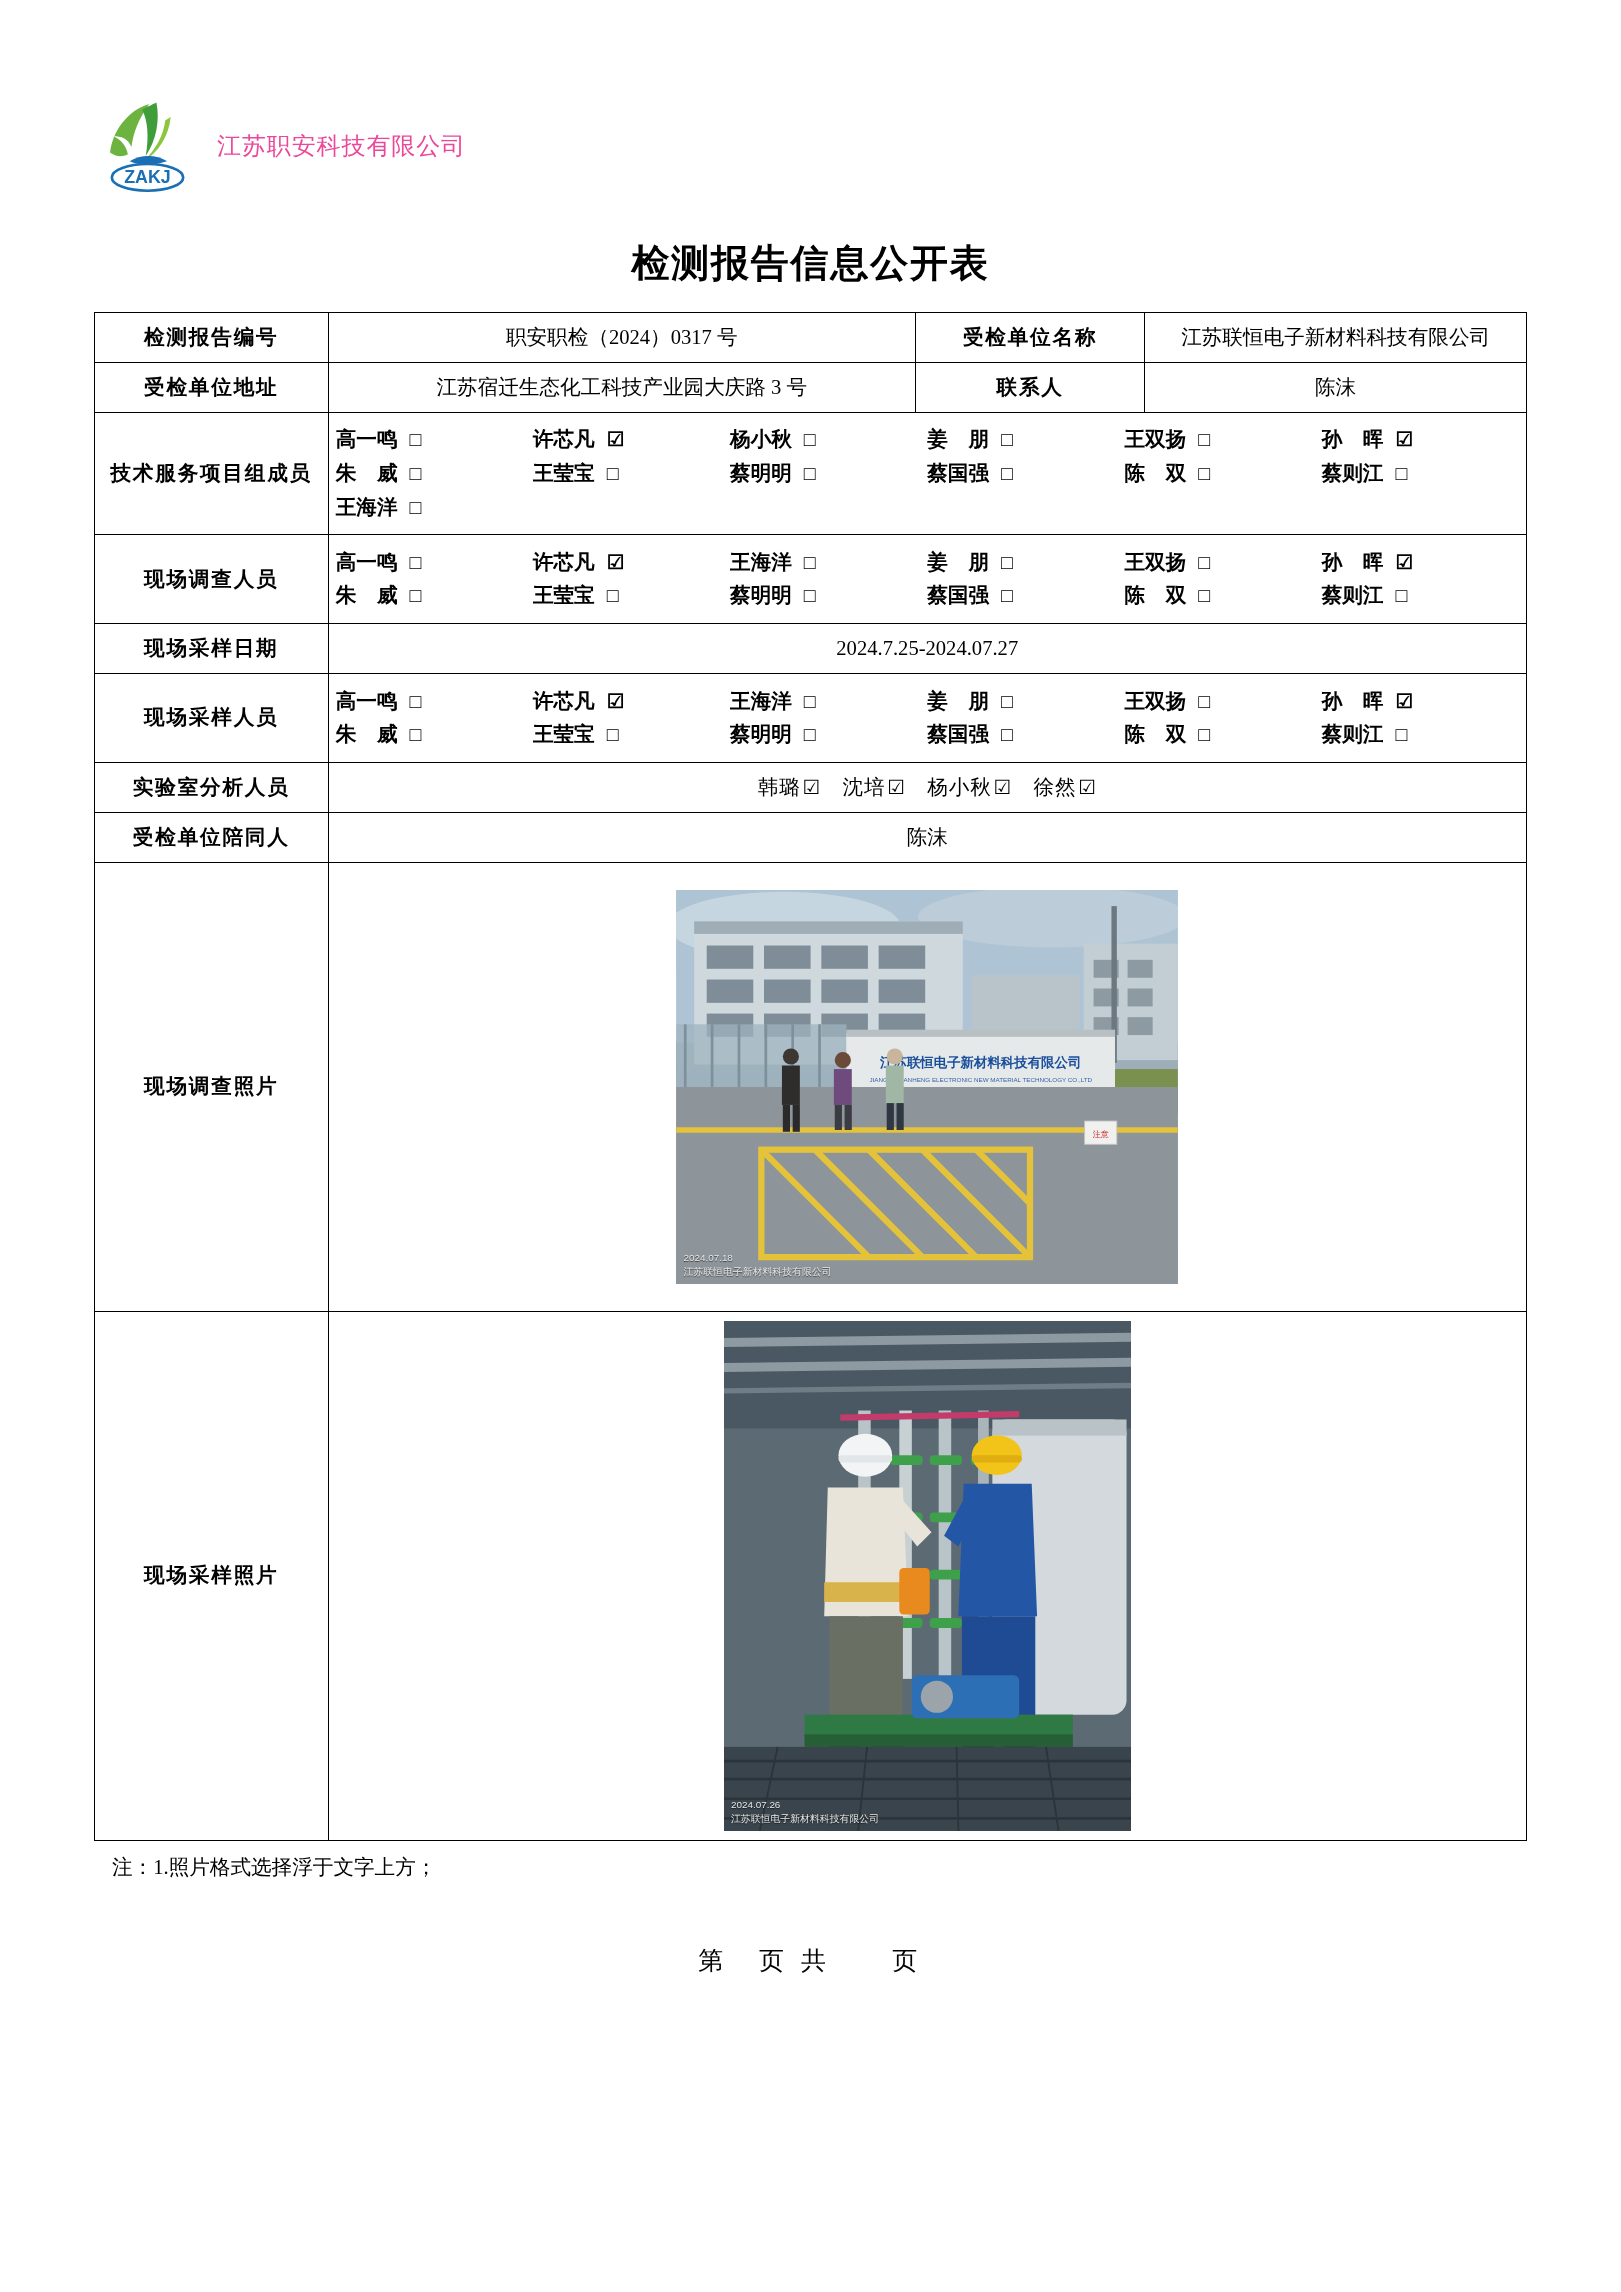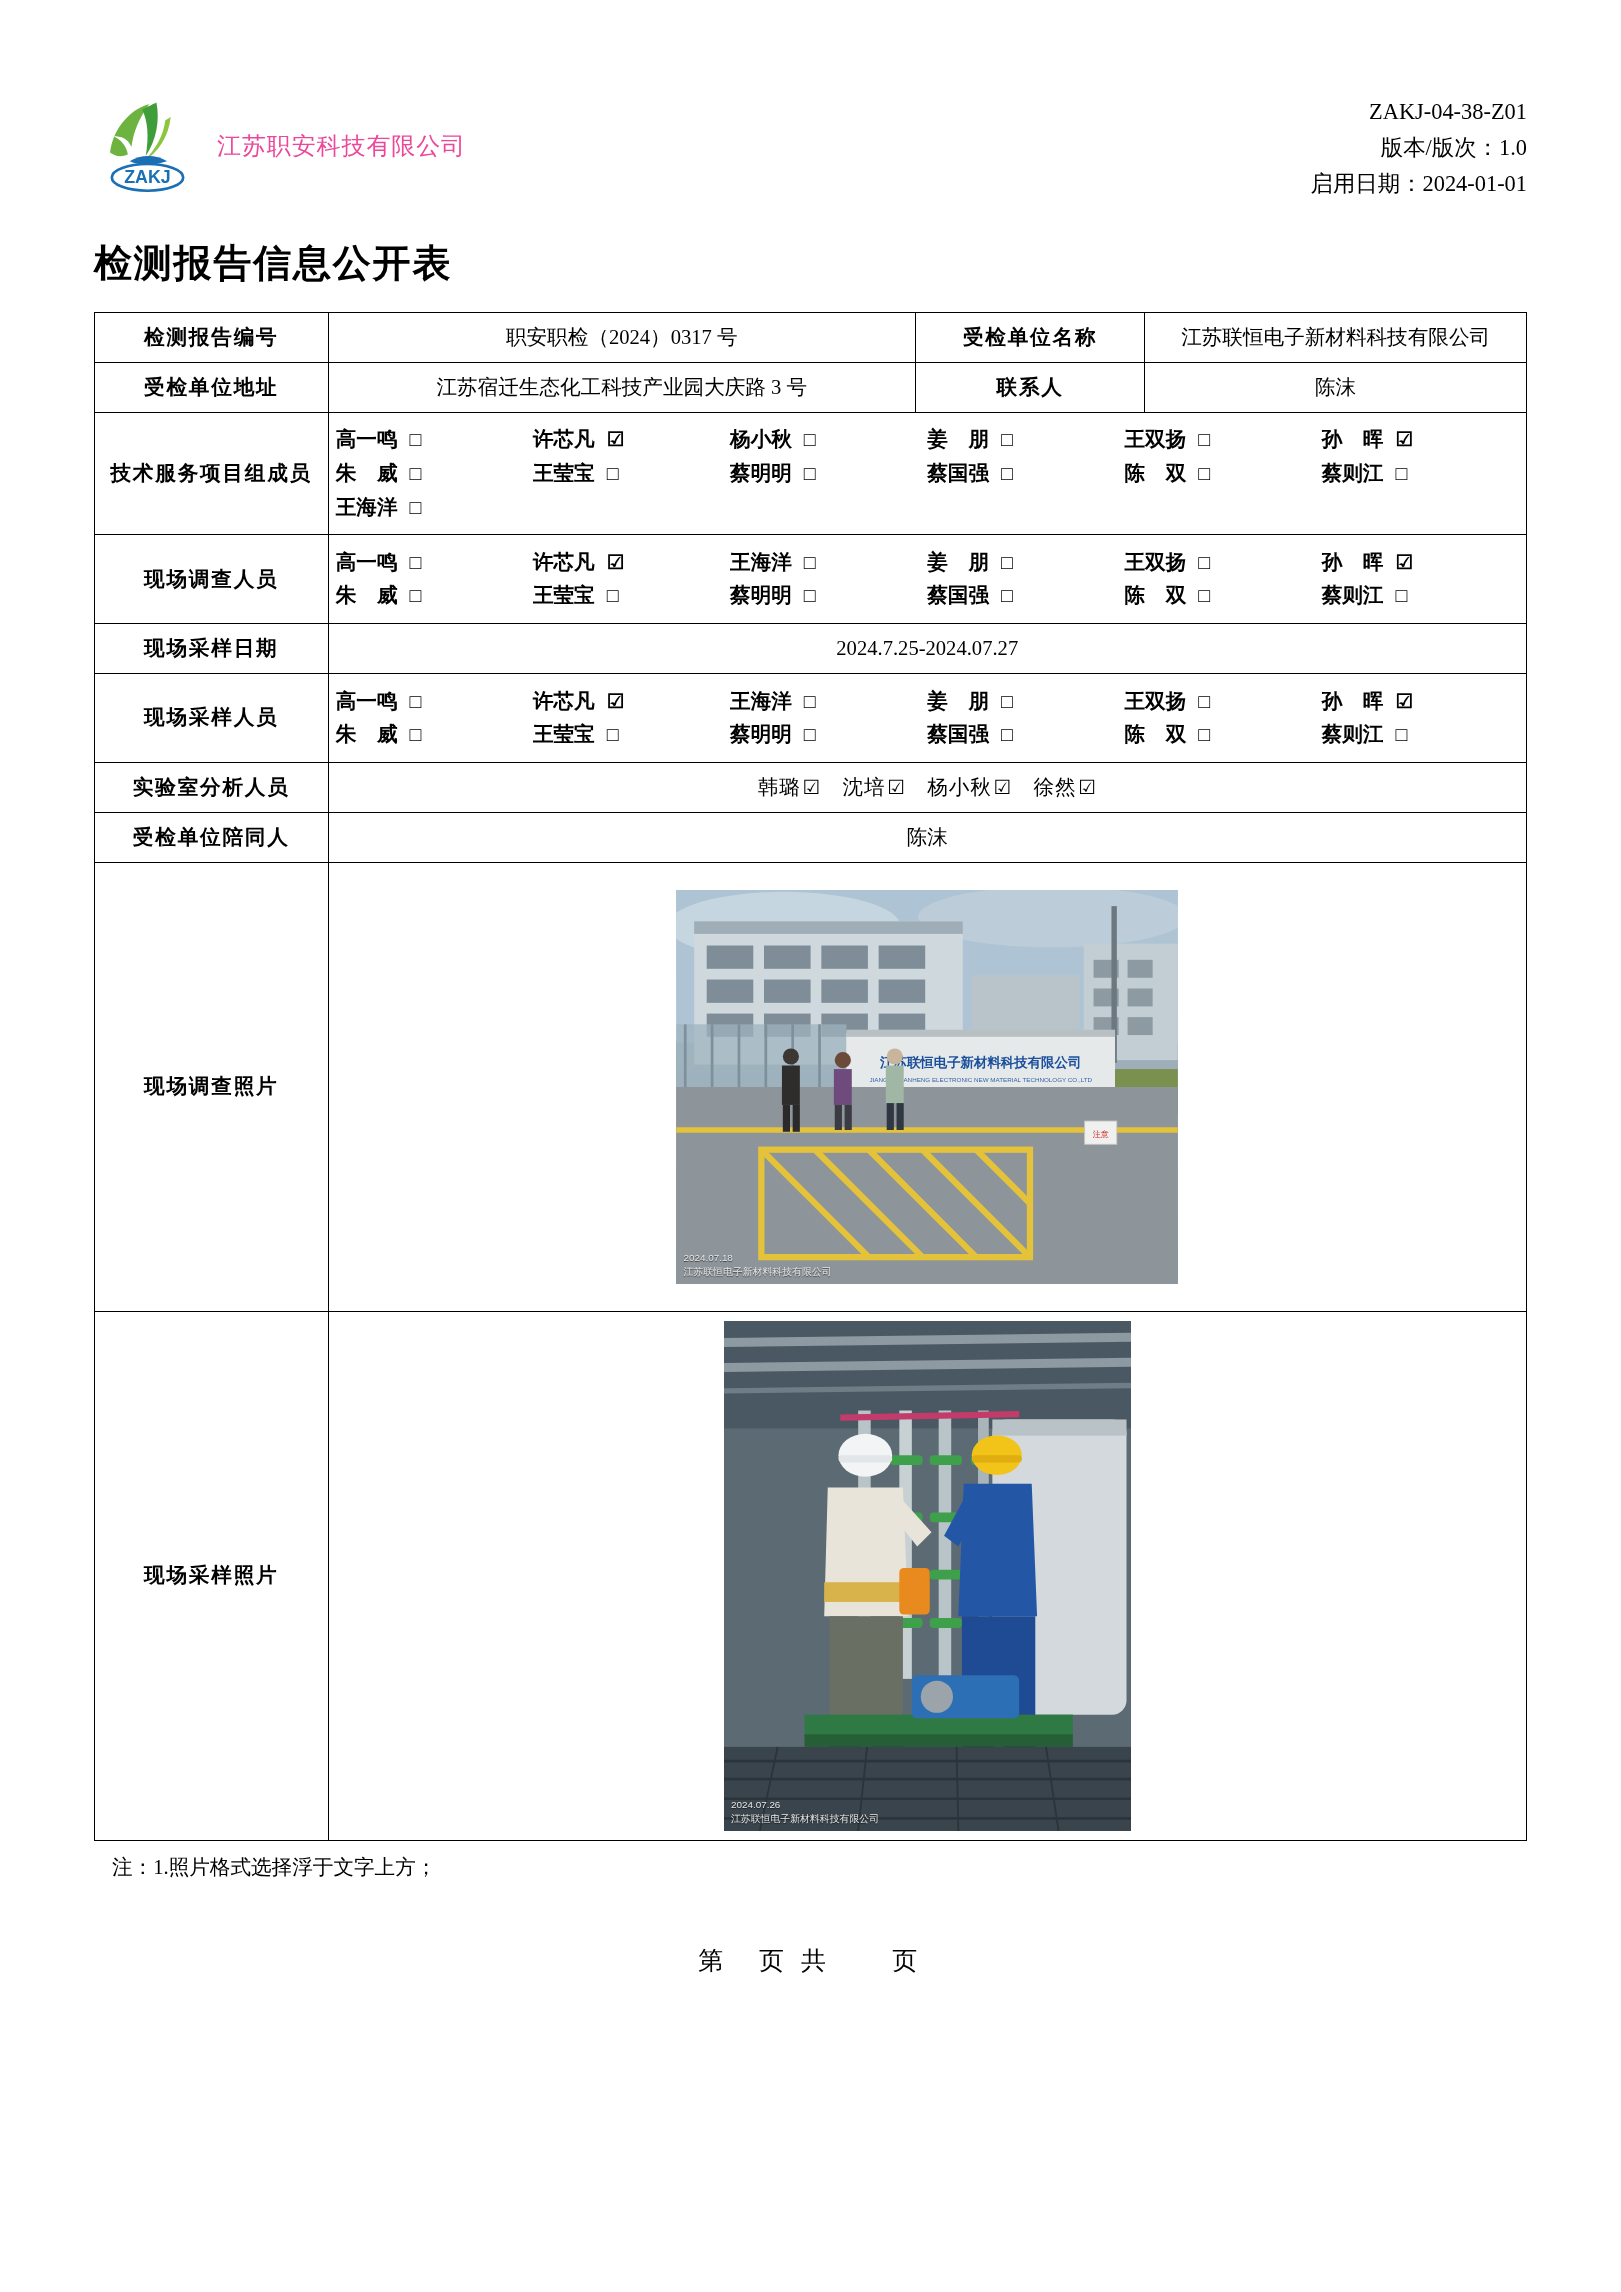--- a/index.html
+++ b/index.html
@@ -49,20 +49,21 @@
   }
   .header-right {
     text-align: right;
     font-size: 22.4px;
     line-height: 1.62;
     padding-top: 3.6px;
   }
 
   
   .doc-title {
+    text-align: center;
     font-size: 38px;
     font-weight: bold;
     letter-spacing: 1.8px;
     margin: 32px 0 23px 0;
     font-family: Liberation Serif, serif;
   }
 
   
   table.main {
     width: 100%;
@@ -177,25 +178,20 @@
         <svg width="107" height="107" viewBox="0 0 120 120">
           <path d="M18 70 C22 40 44 20 62 16 C50 32 44 48 42 64 C38 54 30 52 22 52 C30 56 36 62 38 72 C30 76 24 74 18 70 Z" fill="#6cb33f"></path>
           <path d="M70 14 C74 34 70 56 58 74 C62 52 60 34 54 22 C62 18 66 16 70 14 Z" fill="#3f9e3a"></path>
           <path d="M86 30 C84 52 72 70 56 80 C70 66 78 50 80 34 C83 32 85 31 86 30 Z" fill="#8cc63f"></path>
           <path d="M40 80 C52 72 70 72 82 80 C70 84 52 86 40 80 Z" fill="#1a6fb5"></path>
           <ellipse cx="60" cy="98" rx="40" ry="15" fill="none" stroke="#1a6fb5" stroke-width="3"></ellipse>
           <text x="60" y="104" font-size="20" fill="#1a6fb5" text-anchor="middle" font-family="Liberation Sans, sans-serif" font-weight="bold">ZAKJ</text>
         </svg>
       </div>
       <div class="company-name">江苏职安科技有限公司</div>
-    </div>
-    <div class="header-right">
-      <div>ZAKJ-04-38-Z01</div>
-      <div>版本/版次：1.0</div>
-      <div>启用日期：2024-01-01</div>
     </div>
   </div>
 
   <div class="doc-title">检测报告信息公开表</div>
 
   <table class="main">
     <colgroup>
       <col style="width:219px">
       <col style="width:358px">
       <col style="width:193px">

